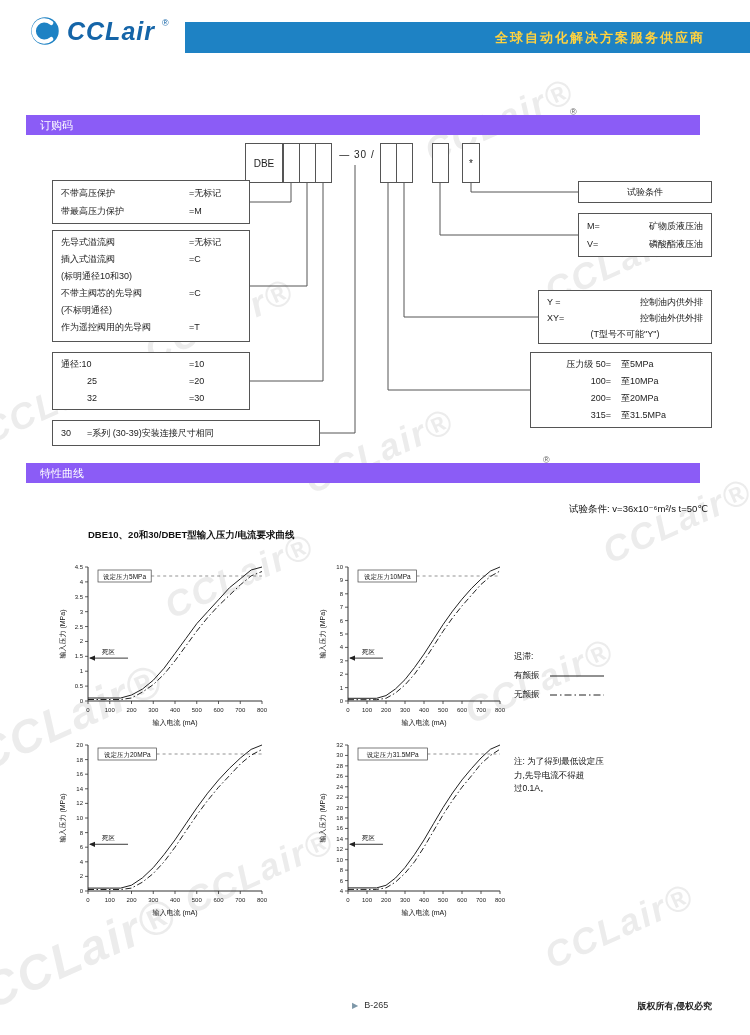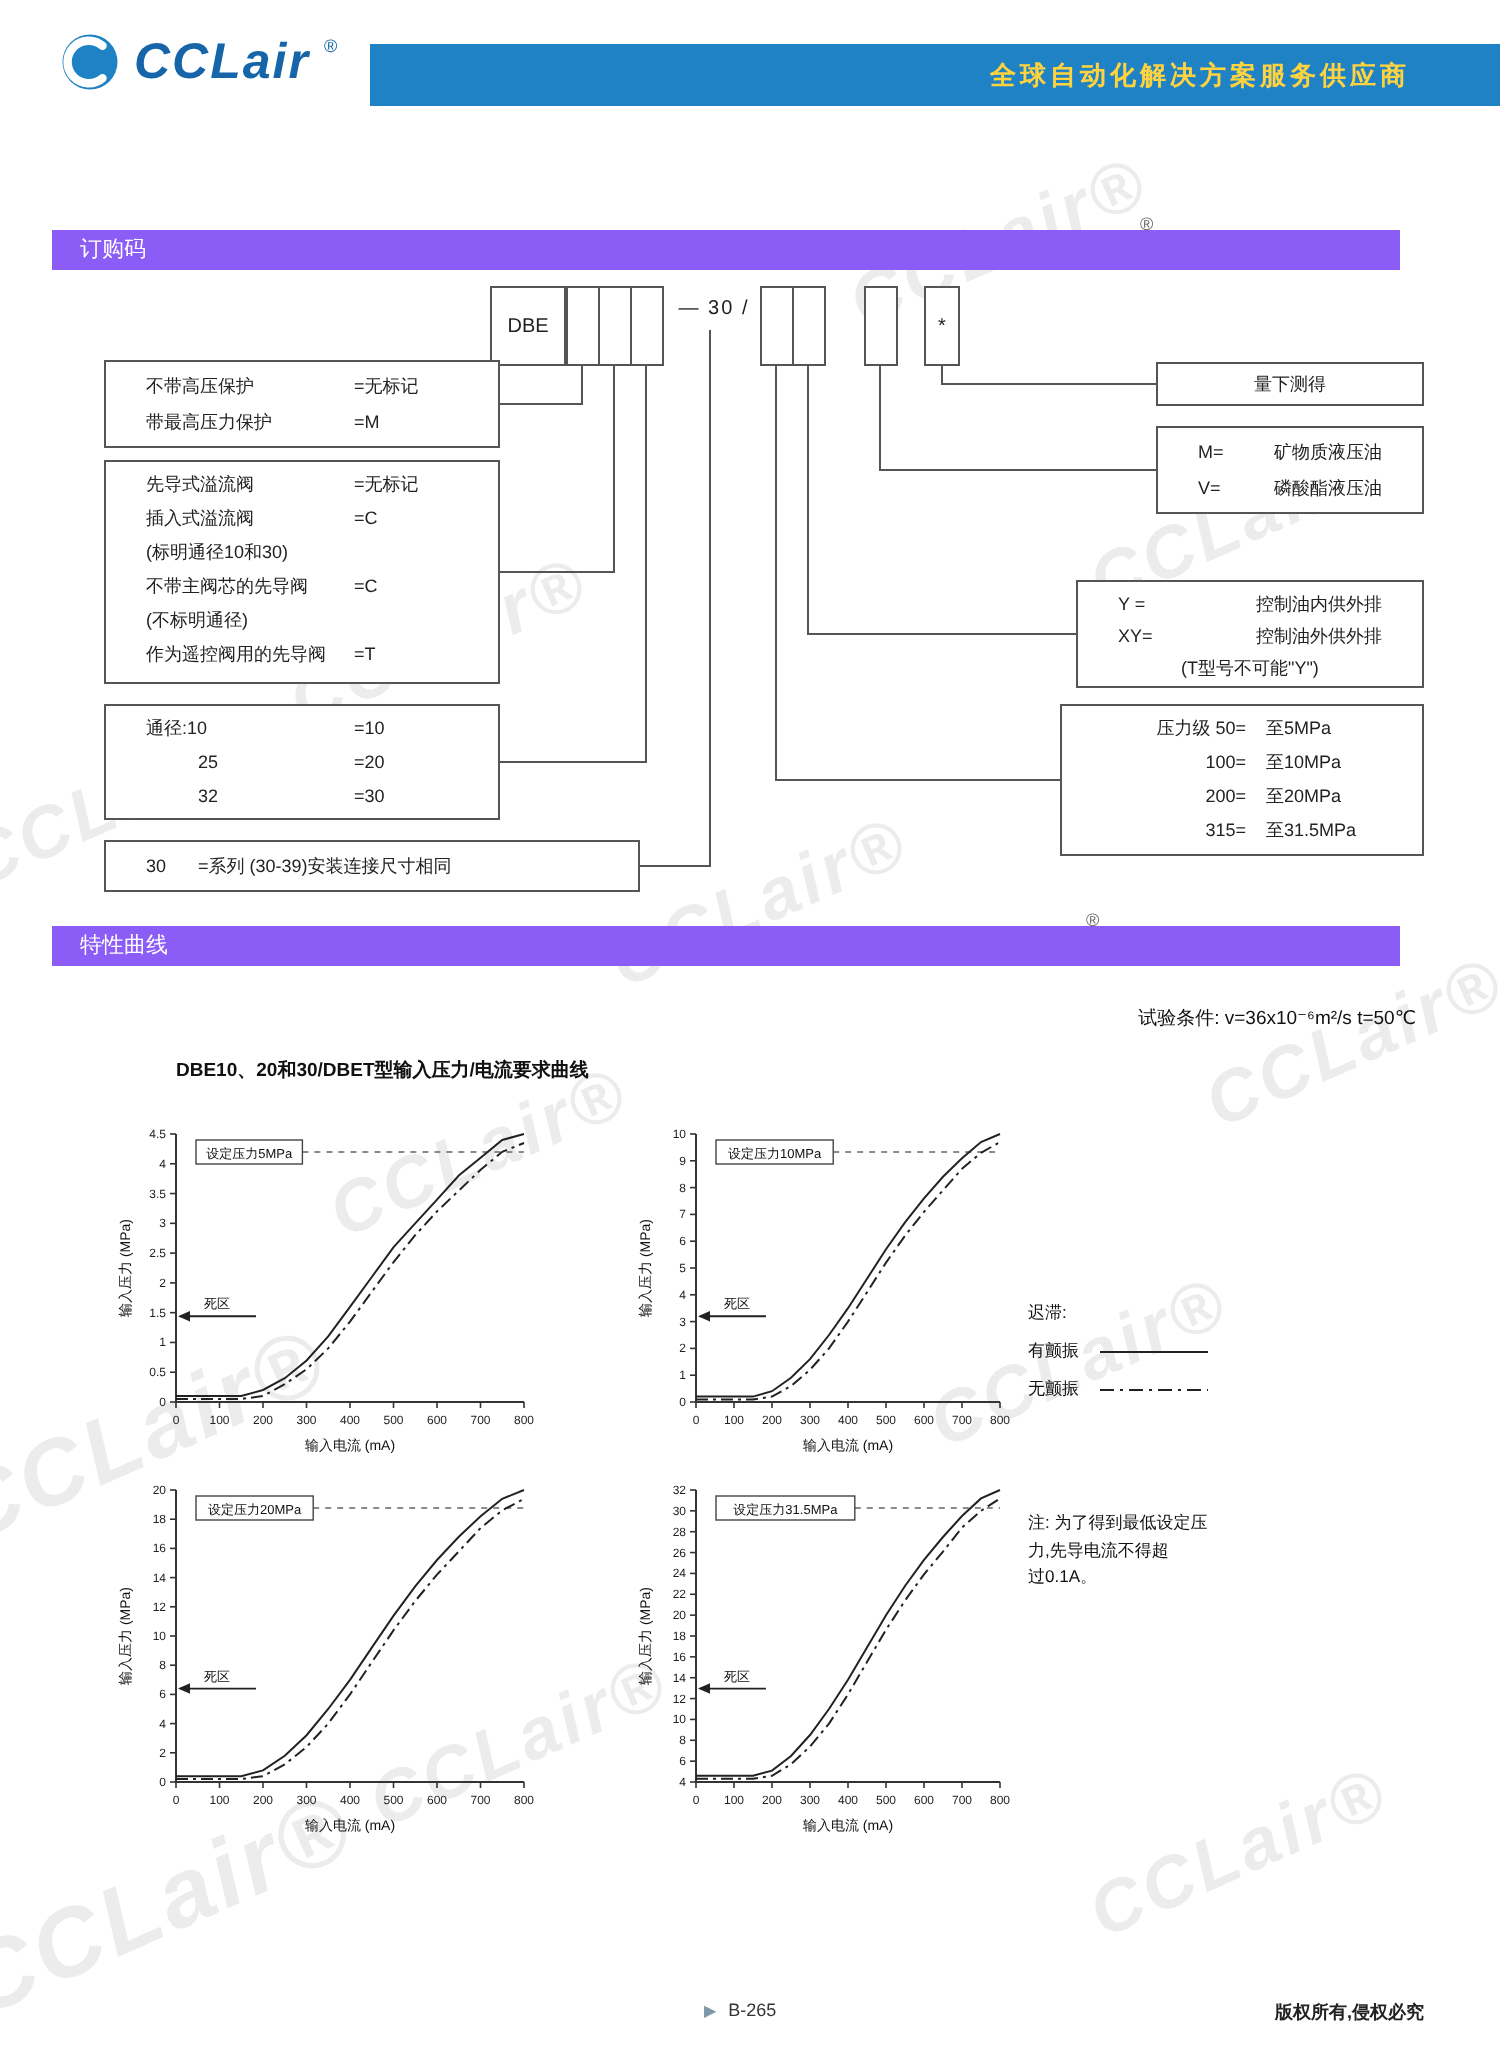--- a/index.html
+++ b/index.html
@@ -30,21 +30,21 @@
   .code-box{position:absolute;top:28px;height:40px;border:1px solid #555;background:#fff;
       box-sizing:border-box;font-size:10px;display:flex;align-items:center;justify-content:center;}
   .bx-model{left:245px;width:38px;}
   .bx-p1{left:283px;width:17px;} .bx-p2{left:299px;width:17px;} .bx-p3{left:315px;width:17px;}
   .mid-text{position:absolute;left:334px;top:28px;width:46px;height:22px;font-size:10px;
       display:flex;align-items:center;justify-content:center;letter-spacing:1px;}
   .bx-p4{left:380px;width:17px;} .bx-p5{left:396px;width:17px;}
   .bx-p6{left:432px;width:17px;} .bx-star{left:462px;width:18px;}
 
   .label-box{position:absolute;border:1px solid #555;background:#fff;box-sizing:border-box;
-      font-size:9px;padding:3px 20px;}
+      font-size:9px;padding:3px 8px;}
   .row{display:flex;line-height:17px;align-items:baseline;}
   .lb0{left:52px;top:65px;width:198px;height:44px;} .lb0 .row{line-height:18px;}
   .lb1{left:52px;top:115px;width:198px;height:112px;}
   .lb2{left:52px;top:237px;width:198px;height:58px;}
   .lb3{left:52px;top:305px;width:268px;height:26px;} .lb3 .row{line-height:18px;}
   .lb0 .c,.lb1 .c,.lb2 .c{margin-left:auto;min-width:52px;}
   .lb3 .c{margin-left:16px;}
   .ind{padding-left:26px;}
   .rb0{left:578px;top:66px;width:134px;height:22px;padding:2px 8px;} .rb0 .row{justify-content:center;}
   .rb1{left:578px;top:98px;width:134px;height:44px;} .rb1 .row{line-height:18px;} .rb1 .c{margin-left:auto;}
@@ -189,21 +189,21 @@
 
     <div class="label-box lb3">
       <div class="row">
         <span class="t">30</span>
         <span class="c">=系列 (30-39)安装连接尺寸相同</span>
       </div>
     </div>
 
     <div class="label-box rb0">
       <div class="row">
-        <span class="t">量下测得</span>
+        <span class="t">试验条件</span>
       </div>
     </div>
 
     <div class="label-box rb1">
       <div class="row">
         <span class="t">M=</span>
         <span class="c">矿物质液压油</span>
       </div>
       <div class="row">
         <span class="t">V=</span>

